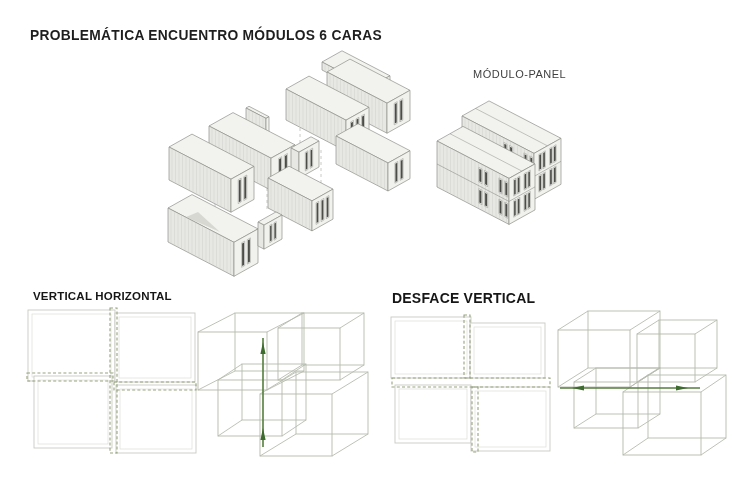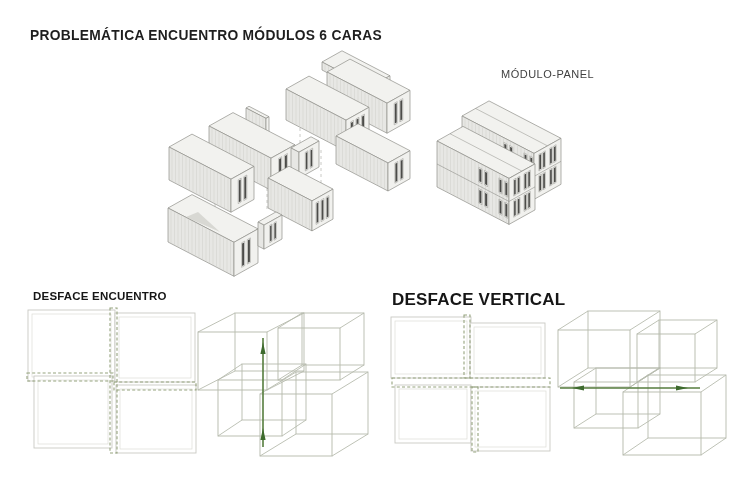--- a/index.html
+++ b/index.html
@@ -1,32 +1,32 @@
 <!DOCTYPE html>
 <html><head>
 <meta charset="utf-8">
 <style>
   html,body{margin:0;padding:0;background:#ffffff;}
   .page{position:relative;width:749px;height:500px;background:#ffffff;overflow:hidden;
         font-family:"Liberation Sans","DejaVu Sans",sans-serif;text-align:center;}
   .title{position:absolute;left:30px;top:28px;font-size:13.8px;font-weight:700;
          letter-spacing:.3px;color:#1e1e1e;white-space:nowrap;}
   .lbl{position:absolute;white-space:nowrap;}
-  .lbl-mp{left:473px;top:68px;font-size:11px;font-weight:500;color:#414141;letter-spacing:.5px;margin-left:28px;}
+  .lbl-mp{left:473px;top:68px;font-size:11px;font-weight:500;color:#414141;letter-spacing:.5px;}
   .lbl-dh{left:33px;top:290px;font-size:11.5px;font-weight:700;color:#161616;letter-spacing:.2px;}
-  .lbl-dv{left:392px;top:290px;font-size:17px;font-weight:700;color:#161616;letter-spacing:.2px;}
+  .lbl-dv{left:392px;top:290px;font-size:14px;font-weight:700;color:#161616;letter-spacing:.2px;}
   svg{position:absolute;left:0;top:0;}
 </style>
 </head>
 <body>
 
 <div class="page">
   <div class="title">PROBLEMÁTICA ENCUENTRO MÓDULOS 6 CARAS</div>
   <div class="lbl lbl-mp">MÓDULO-PANEL</div>
-  <div class="lbl lbl-dh">DESFACE ENCUENTRO</div>
+  <div class="lbl lbl-dh">VERTICAL HORIZONTAL</div>
   <div class="lbl lbl-dv">DESFACE VERTICAL</div>
 
   <svg id="drawing" width="749" height="500" viewBox="0 0 749 500">
     <g id="g-exploded">
         <line x1="300" y1="110" x2="300" y2="148" stroke="#bdbdb7" stroke-width="0.8" stroke-dasharray="3,3"></line>
         <line x1="321" y1="150" x2="321" y2="192" stroke="#bdbdb7" stroke-width="0.8" stroke-dasharray="3,3"></line>
         <line x1="267" y1="188" x2="267" y2="212" stroke="#bdbdb7" stroke-width="0.8" stroke-dasharray="3,3"></line>
         <line x1="215" y1="198" x2="215" y2="224" stroke="#bdbdb7" stroke-width="0.8" stroke-dasharray="3,3"></line>
         <polygon points="322.0,62.0 370.0,87.0 390.0,75.8 342.0,50.8" fill="#f2f2ef" stroke="#8f8f89" stroke-width="0.7"></polygon>
         <polygon points="322.0,62.0 370.0,87.0 370.0,95.0 322.0,70.0" fill="#e7e7e4" stroke="#8f8f89" stroke-width="0.7"></polygon>

